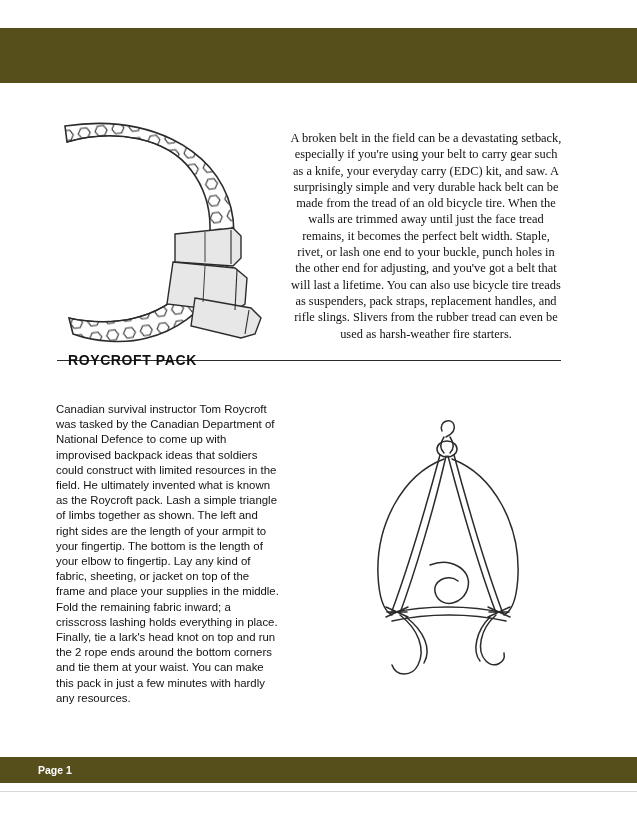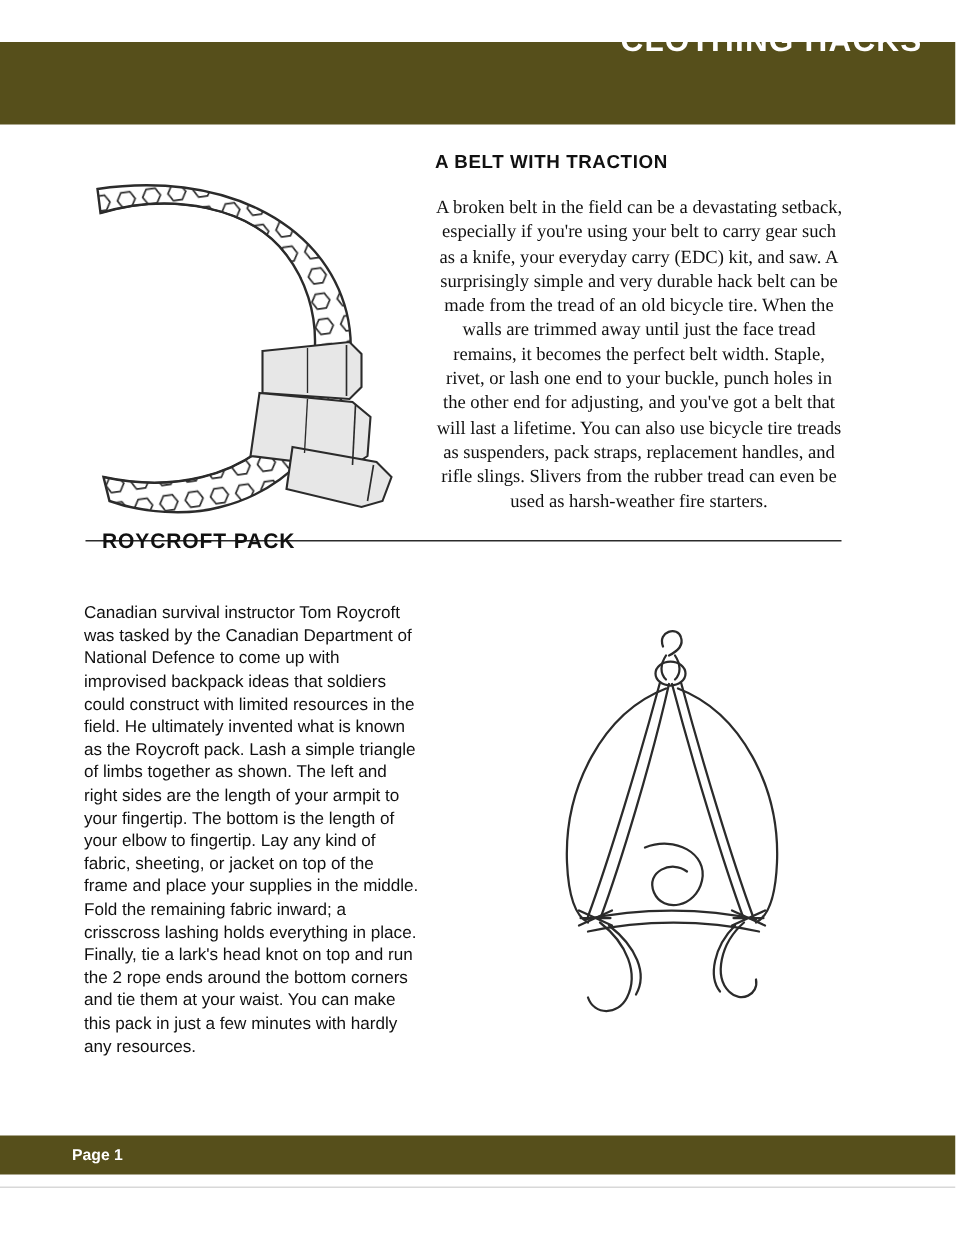--- a/index.html
+++ b/index.html
@@ -117,21 +117,21 @@
   .footer-bar {
     position: absolute;
     left: 0;
     top: 757px;
     width: 637px;
     height: 26px;
     background: #564f1b;
   }
   .footer-text {
     position: absolute;
-    left: 48px;
+    left: 38px;
     top: 757px;
     height: 26px;
     line-height: 26px;
     color: #ffffff;
     font-family: "Liberation Sans", sans-serif;
     font-weight: bold;
     font-size: 10.5px;
   }
   .footer-rule {
     position: absolute;
@@ -141,23 +141,21 @@
     height: 1px;
     background: #d8d8d8;
   }
 </style>
 </head>
 <body>
 
 <div class="page">
 
   <div class="header-bar"></div>
-  <div class="header-title">CLOTHING HACKS</div>
-
-  <div class="sec1-title">A BELT WITH TRACTION</div>
+
   <div class="sec1-body">A broken belt in the field can be a devastating setback, especially if you're using your belt to carry gear such as a knife, your everyday carry (EDC) kit, and saw. A surprisingly simple and very durable hack belt can be made from the tread of an old bicycle tire. When the walls are trimmed away until just the face tread remains, it becomes the perfect belt width. Staple, rivet, or lash one end to your buckle, punch holes in the other end for adjusting, and you've got a belt that will last a lifetime. You can also use bicycle tire treads as suspenders, pack straps, replacement handles, and rifle slings. Slivers from the rubber tread can even be used as harsh-weather fire starters.</div>
 
   <div class="tire-fig">
     <svg width="215" height="235" viewBox="0 0 215 235" xmlns="http://www.w3.org/2000/svg">
       <defs>
         <pattern id="tread" width="17" height="17" patternUnits="userSpaceOnUse" patternTransform="rotate(-8)">
           <rect width="17" height="17" fill="#ffffff"></rect>
           <path d="M3 8 L6 3 L12 3 L15 8 L12 13 L6 13 Z" fill="none" stroke="#2b2b2b" stroke-width="1.1"></path>
         </pattern>
         <clipPath id="tireclip">

